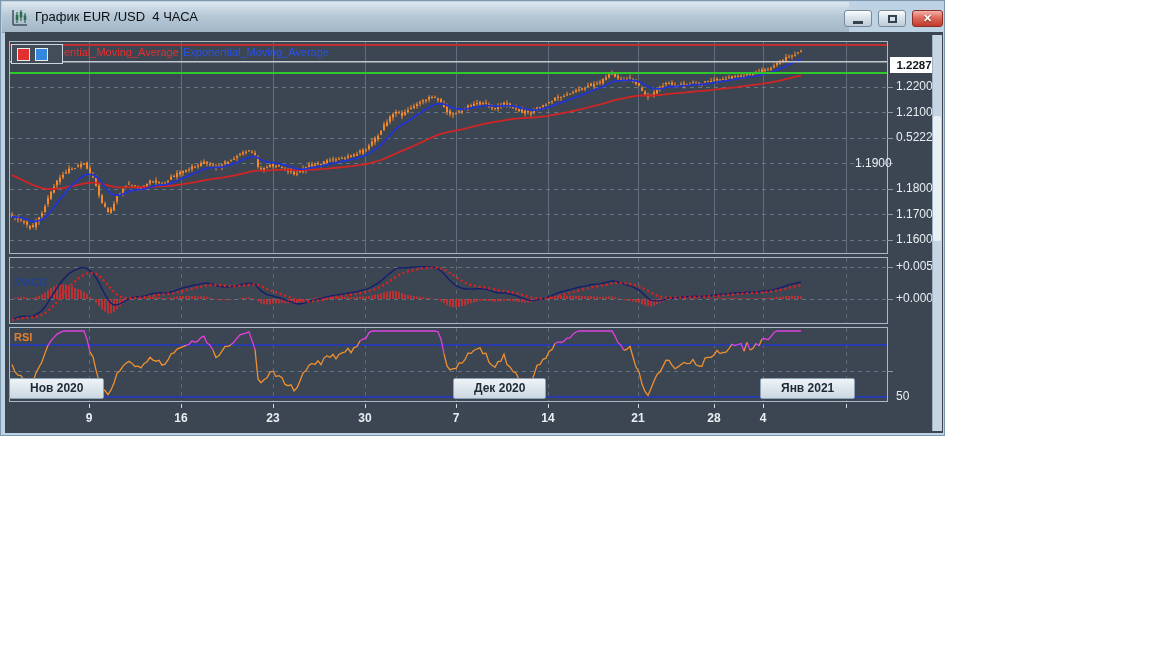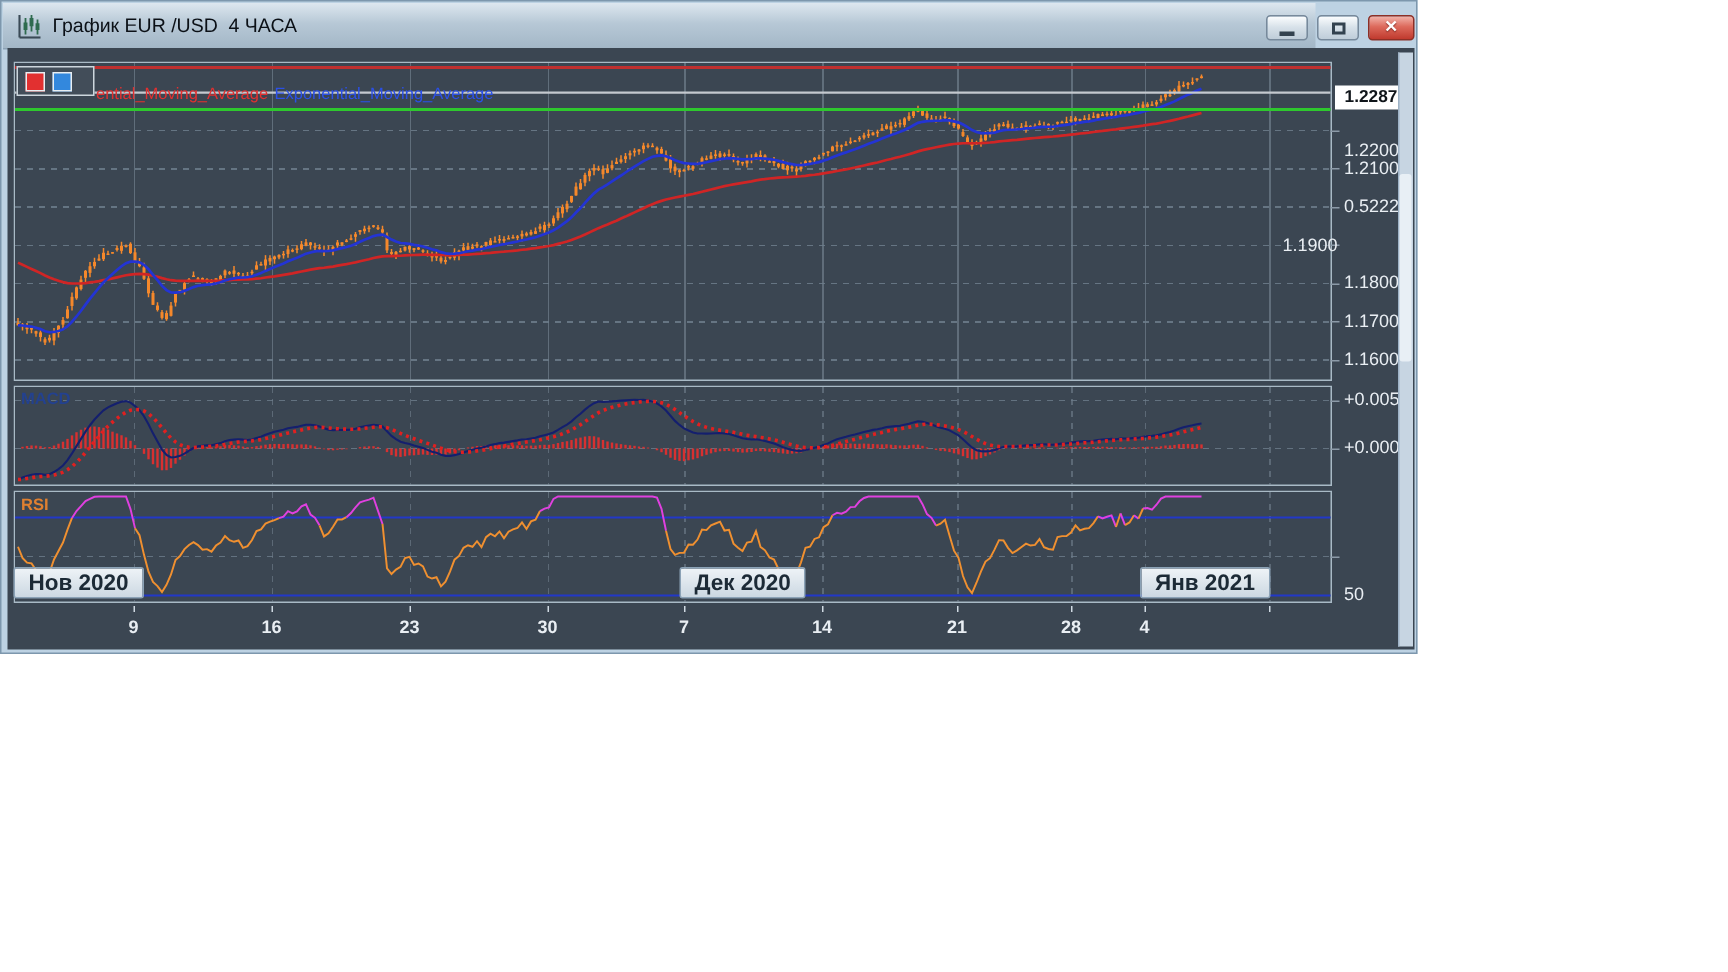--- a/index.html
+++ b/index.html
@@ -1,45 +1,45 @@
 <!DOCTYPE html>
 <html><head>
 <meta charset="utf-8">
 <style>
   html,body{margin:0;padding:0;background:#ffffff;width:1152px;height:648px;
     font-family:"Liberation Sans",sans-serif;-webkit-font-smoothing:antialiased;}
   .window{position:absolute;left:0;top:0;width:945px;height:436px;background:#bdd2e3;
     border:1px solid #7d97ad;box-sizing:border-box;}
   .titlebar{position:absolute;left:1px;top:1px;width:847px;height:30px;
-    background:linear-gradient(#dde7ef,#b7c8d6 45%,#a3b7c7);border-bottom:1px solid #8ca2b5;padding-left:28px;}
+    background:linear-gradient(#dde7ef,#b7c8d6 45%,#a3b7c7);border-bottom:1px solid #8ca2b5;}
   .title-icon{position:absolute;left:8px;top:6px;width:20px;height:20px;}
   .title-text{position:absolute;left:33px;top:0;height:30px;line-height:30px;
     font-size:13px;color:#0b1016;white-space:pre;}
   .winbtn{position:absolute;top:8px;height:17px;border:1px solid #77899b;border-radius:3px;
     box-sizing:border-box;background:linear-gradient(#fbfdfe,#d7e1e9 48%,#bfcdd9);
     display:flex;align-items:center;justify-content:center;cursor:default;}
   .winbtn.close{background:linear-gradient(#f2b3aa,#dd6a5c 45%,#c03a2e);border-color:#8d2f26;}
   .glyph-min{width:10px;height:3px;background:#33424f;margin-top:7px;}
   .glyph-max{width:9px;height:8px;border:2px solid #33424f;box-sizing:border-box;}
   .glyph-close{color:#fff;font-size:11px;font-weight:bold;line-height:15px;text-shadow:0 1px 1px #7a211a;}
   .client{position:absolute;left:4px;top:31px;width:938px;height:401px;background:#3b4652;}
   .panel{position:absolute;background:transparent;}
   .lbl{position:absolute;white-space:nowrap;}
   .axis-label{color:#e9eef3;font-size:12px;}
   .curprice{position:absolute;left:889px;top:56px;width:48px;height:16px;background:#ffffff;
     color:#10151a;font-size:11.5px;font-weight:bold;text-align:center;line-height:16px;}
   .legendbox{position:absolute;left:10px;top:43px;width:52px;height:20px;background:#424d59;
     border:1px solid #ccd6dd;box-sizing:border-box;display:flex;align-items:center;gap:5px;
     padding-left:5px;}
   .legendsq{width:13px;height:13px;border:1px solid #e8eef2;box-sizing:border-box;}
-  .legend-text{position:absolute;top:45px;font-size:11px;white-space:pre;margin-top:11px;}
+  .legend-text{position:absolute;top:45px;font-size:11px;white-space:pre;}
   .ind-label{position:absolute;font-size:11px;font-weight:bold;}
-  .monthbox{position:absolute;top:377px;height:21px;line-height:19px;padding:0 9px;
+  .monthbox{position:absolute;top:377px;height:21px;line-height:19px;padding:0 20px;
     background:linear-gradient(#eef3f7,#ccd8e2);border:1px solid #8ba2b6;border-radius:2px;
-    box-sizing:border-box;font-size:15px;font-weight:600;color:#1c2a36;}
+    box-sizing:border-box;font-size:12px;font-weight:600;color:#1c2a36;}
   .scroll-track{position:absolute;left:931px;top:34px;width:10px;height:396px;
     background:#c7d5e2;border-left:1px solid #9db2c6;box-sizing:border-box;}
   .scroll-thumb{position:absolute;left:932px;top:115px;width:8px;height:125px;
     background:#e8eff5;border-radius:2px;}
   .tickdash{position:absolute;width:6px;height:1px;background:#8c9aa8;}
   .datetick{position:absolute;width:1px;height:4px;background:#cfd9e2;}
   .datelabel{position:absolute;width:28px;text-align:center;color:#e9eef3;
     font-size:12px;font-weight:600;}
 </style>
 </head>
@@ -930,28 +930,28 @@
       </g>
     </svg>
 
   <div class="legendbox">
     <div class="legendsq" style="background:#e23030;"></div>
     <div class="legendsq" style="background:#3388dd;"></div>
   </div>
   <span class="legend-text" style="left:63px;color:#e23030;">ential_Moving_Average</span>
   <span class="legend-text" style="left:182px;color:#2b50e8;">Exponential_Moving_Average</span>
 
-  <div class="ind-label" style="left:13px;top:259px;color:#23418f;text-align:right;">MACD</div>
+  <div class="ind-label" style="left:13px;top:275px;color:#23418f;text-align:right;">MACD</div>
   <div class="ind-label" style="left:13px;top:330px;color:#e08030;">RSI</div>
 
   <div class="curprice">1.2287</div>
 
   <div id="overlay" style="position:absolute;left:0;top:0;width:945px;height:436px;pointer-events:none;">
       <div class="tickdash" style="left: 886px; top: 86px;"></div>
-      <div class="lbl axis-label" style="left: 895px; top: 92px;">1.2200</div>
+      <div class="lbl axis-label" style="left: 895px; top: 78px;">1.2200</div>
       <div class="tickdash" style="left: 886px; top: 111px;"></div>
       <div class="lbl axis-label" style="left: 895px; top: 103.5px;">1.2100</div>
       <div class="tickdash" style="left: 886px; top: 137px;"></div>
       <div class="lbl axis-label" style="left: 895px; top: 129px;">0.5222</div>
       <div class="tickdash" style="left: 886px; top: 162px;"></div>
       <div class="lbl axis-label" style="left: 842px; top: 154.5px; margin-left: 12px;">1.1900</div>
       <div class="tickdash" style="left: 886px; top: 188px;"></div>
       <div class="lbl axis-label" style="left: 895px; top: 180px;">1.1800</div>
       <div class="tickdash" style="left: 886px; top: 213px;"></div>
       <div class="lbl axis-label" style="left: 895px; top: 205.5px;">1.1700</div>

